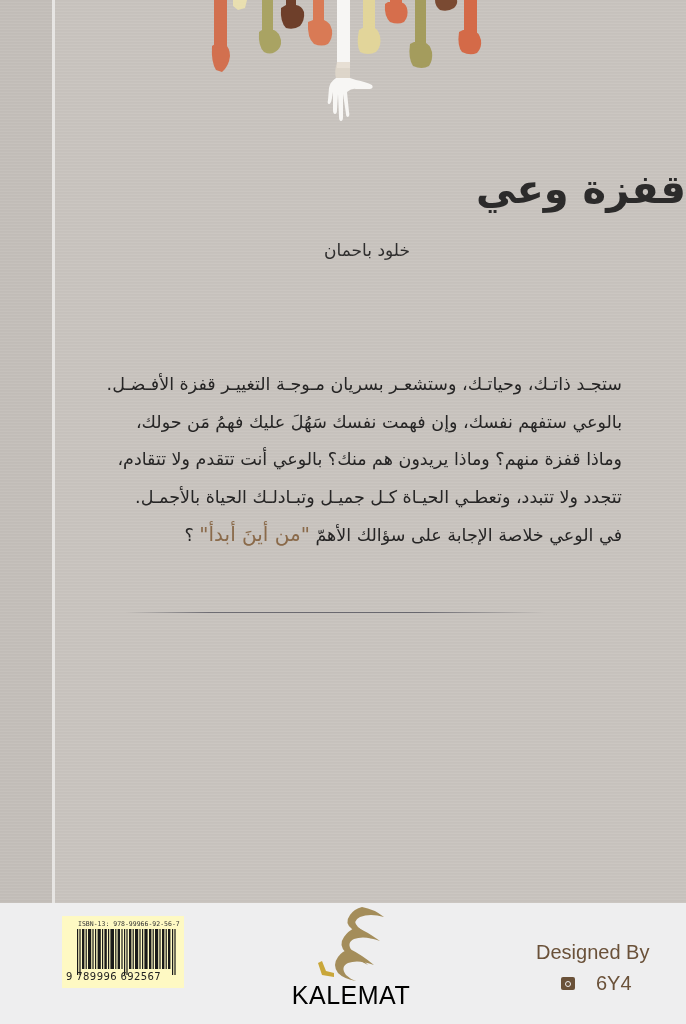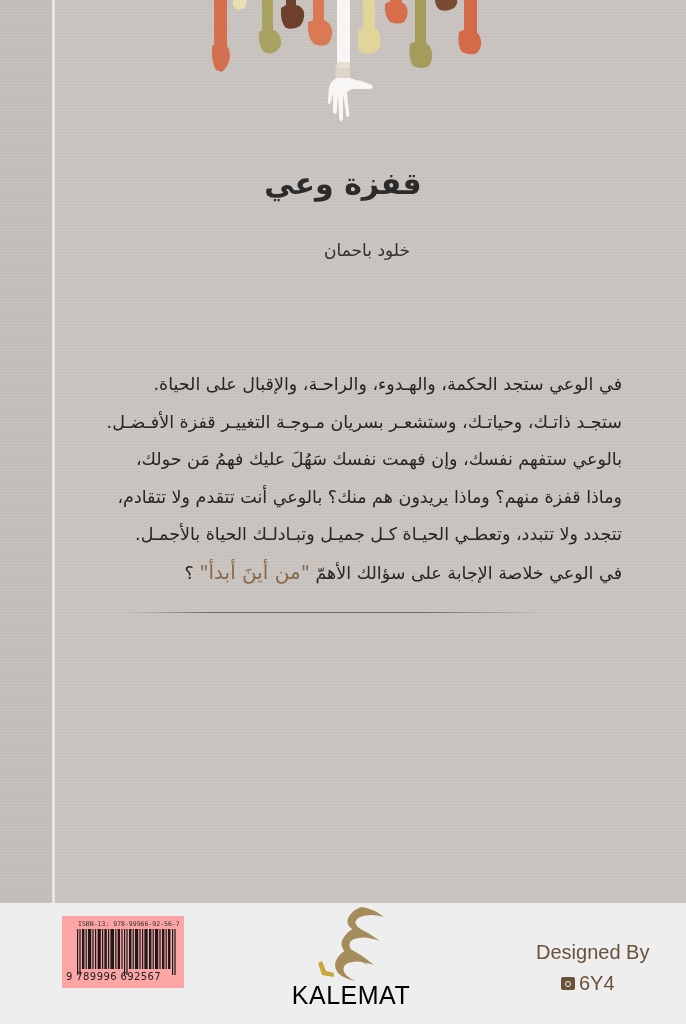--- a/index.html
+++ b/index.html
@@ -17,22 +17,22 @@
       position: absolute; left: 0; top: 0; width: 52px; height: 1024px;
       background: rgba(0,0,0,0.025);
     }
     .crease {
       position: absolute; left: 52px; top: 0; width: 3px; height: 1024px;
       background: #ecebea;
       opacity: 0.85;
     }
     .hands { position: absolute; left: 200px; top: 0; width: 300px; height: 130px; }
     .title {
-      position: absolute; top: 166px; left: 0; width: 686px; text-align: center;
-      font-size: 30px; font-weight: bold; color: #2c2b2b; direction: rtl;
+      position: absolute; top: 166px; left: 0; width: 686px; text-align: right;
+      font-size: 40px; font-weight: bold; color: #2c2b2b; direction: rtl;
       letter-spacing: 1px;
     }
     .author {
       position: absolute; top: 240px; left: 12px; width: 686px; text-align: center;
       font-size: 17px; color: #2f2e2e; direction: rtl; padding-left: 12px;
     }
     .blurb {
       position: absolute; top: 366px; right: 64px; width: 570px;
       direction: rtl; text-align: right; color: #262525;
       font-size: 17.5px; line-height: 37.5px;
@@ -42,21 +42,21 @@
     .divider {
       position: absolute; top: 612px; left: 125px; width: 420px; height: 1px;
       background: linear-gradient(90deg, rgba(80,80,90,0) 0%, rgba(80,80,90,0.75) 20%, rgba(80,80,90,0.8) 70%, rgba(80,80,90,0) 100%);
     }
     .footer {
       position: absolute; left: 0; top: 903px; width: 686px; height: 121px;
       background: #eeeeef;
     }
     .barcode-box {
       position: absolute; left: 62px; top: 916px; width: 122px; height: 72px;
-      background: #fca5a5;
+      background: #fef9c3;
     }
     .isbn-text {
       position: absolute; left: 16px; top: 4px; font-family: "DejaVu Sans Mono", monospace;
       font-size: 6.5px; color: #333; white-space: nowrap;
     }
     .bars { position: absolute; left: 15px; top: 13px; width: 100px; height: 46px; }
     .ean-digits {
       position: absolute; left: 4px; top: 55px; font-family: "DejaVu Sans", sans-serif;
       font-size: 10px; color: #222; letter-spacing: 0.4px; white-space: nowrap;
     }
@@ -65,21 +65,21 @@
       position: absolute; left: 276px; top: 981px; width: 150px; text-align: center;
       font-family: "Liberation Sans", sans-serif; font-size: 25px; color: #000000;
       letter-spacing: 0.5px;
     }
     .designed {
       position: absolute; left: 536px; top: 941px; font-family: "Liberation Sans", sans-serif;
       font-size: 20px; color: #6a5139; white-space: nowrap;
     }
     .designer {
       position: absolute; left: 561px; top: 972px; font-family: "Liberation Sans", sans-serif;
-      font-size: 20px; color: #6a5139; white-space: nowrap; display: flex; align-items: center; gap: 4px;
+      font-size: 20px; color: #6a5139; white-space: nowrap; display: flex; align-items: center; gap: 21px;
     }
     .ig-icon {
       display: inline-block; width: 14px; height: 13px; background: #6a5139; border-radius: 2px; position: relative;
     }
     .ig-icon::after {
       content: ""; position: absolute; left: 4px; top: 4px; width: 4px; height: 4px;
       border: 1.5px solid #eeeeef; border-radius: 50%;
     }
   </style>
 </head>
@@ -143,21 +143,20 @@
   <g>
     <rect x="264" y="0" width="13" height="34" fill="#d46a48"></rect>
     <path d="M259 32 Q257 46 262 52 Q270 56 277 53 Q282 48 281 40 Q279 32 273 30 L263 30 Z" fill="#d46a48"></path>
   </g>
 </svg>
 
 <div class="title">قفزة وعي</div>
 <div class="author">خلود باحمان</div>
 
 <div class="blurb">
-  <span class="line">في الوعي ستجد الحكمة، والهـدوء، والراحـة، والإقبال على الحياة.</span>
   <span class="line">ستجـد ذاتـك، وحياتـك، وستشعـر بسريان مـوجـة التغييـر قفزة الأفـضـل.</span>
   <span class="line">بالوعي ستفهم نفسك، وإن فهمت نفسك سَهُلَ عليك فهمُ مَن حولك،</span>
   <span class="line">وماذا قفزة منهم؟ وماذا يريدون هم منك؟ بالوعي أنت تتقدم ولا تتقادم،</span>
   <span class="line">تتجدد ولا تتبدد، وتعطـي الحيـاة كـل جميـل وتبـادلـك الحياة بالأجمـل.</span>
   <span class="line">
     <span>في الوعي خلاصة الإجابة على سؤالك الأهمّ</span>
     <span class="accent">"من أينَ أبدأ"</span>
     <span>؟</span>
   </span>
 </div>

